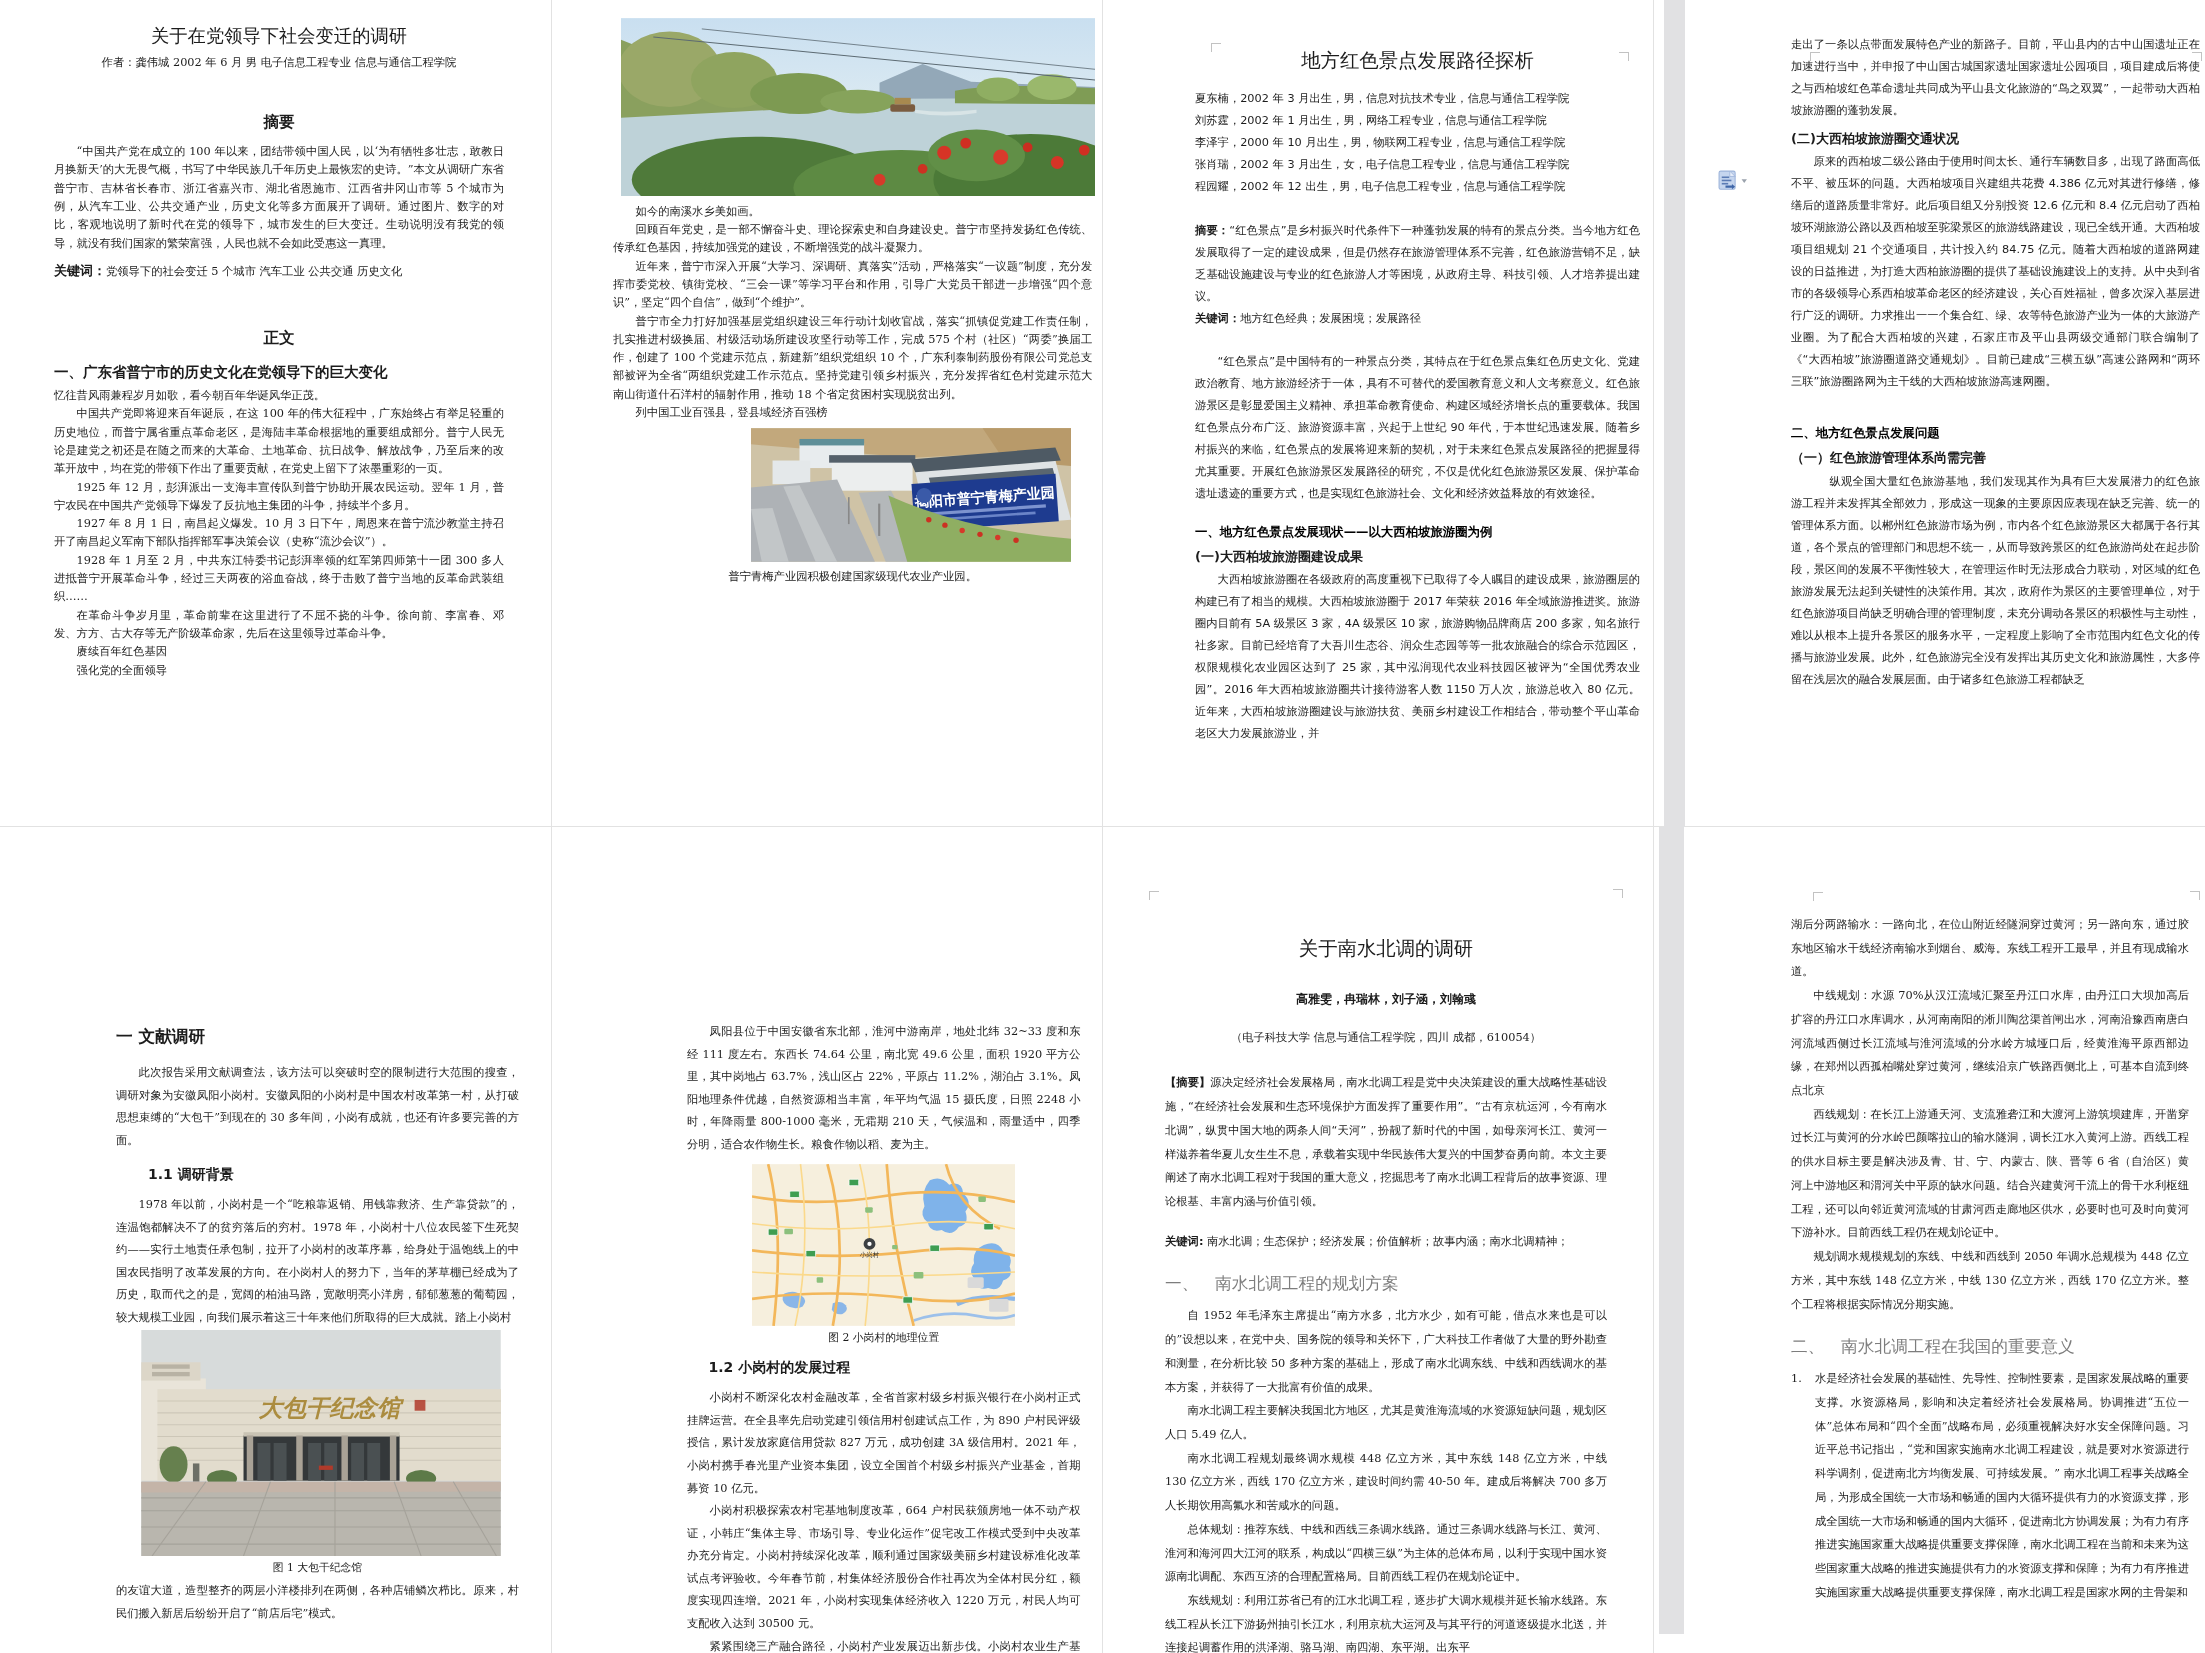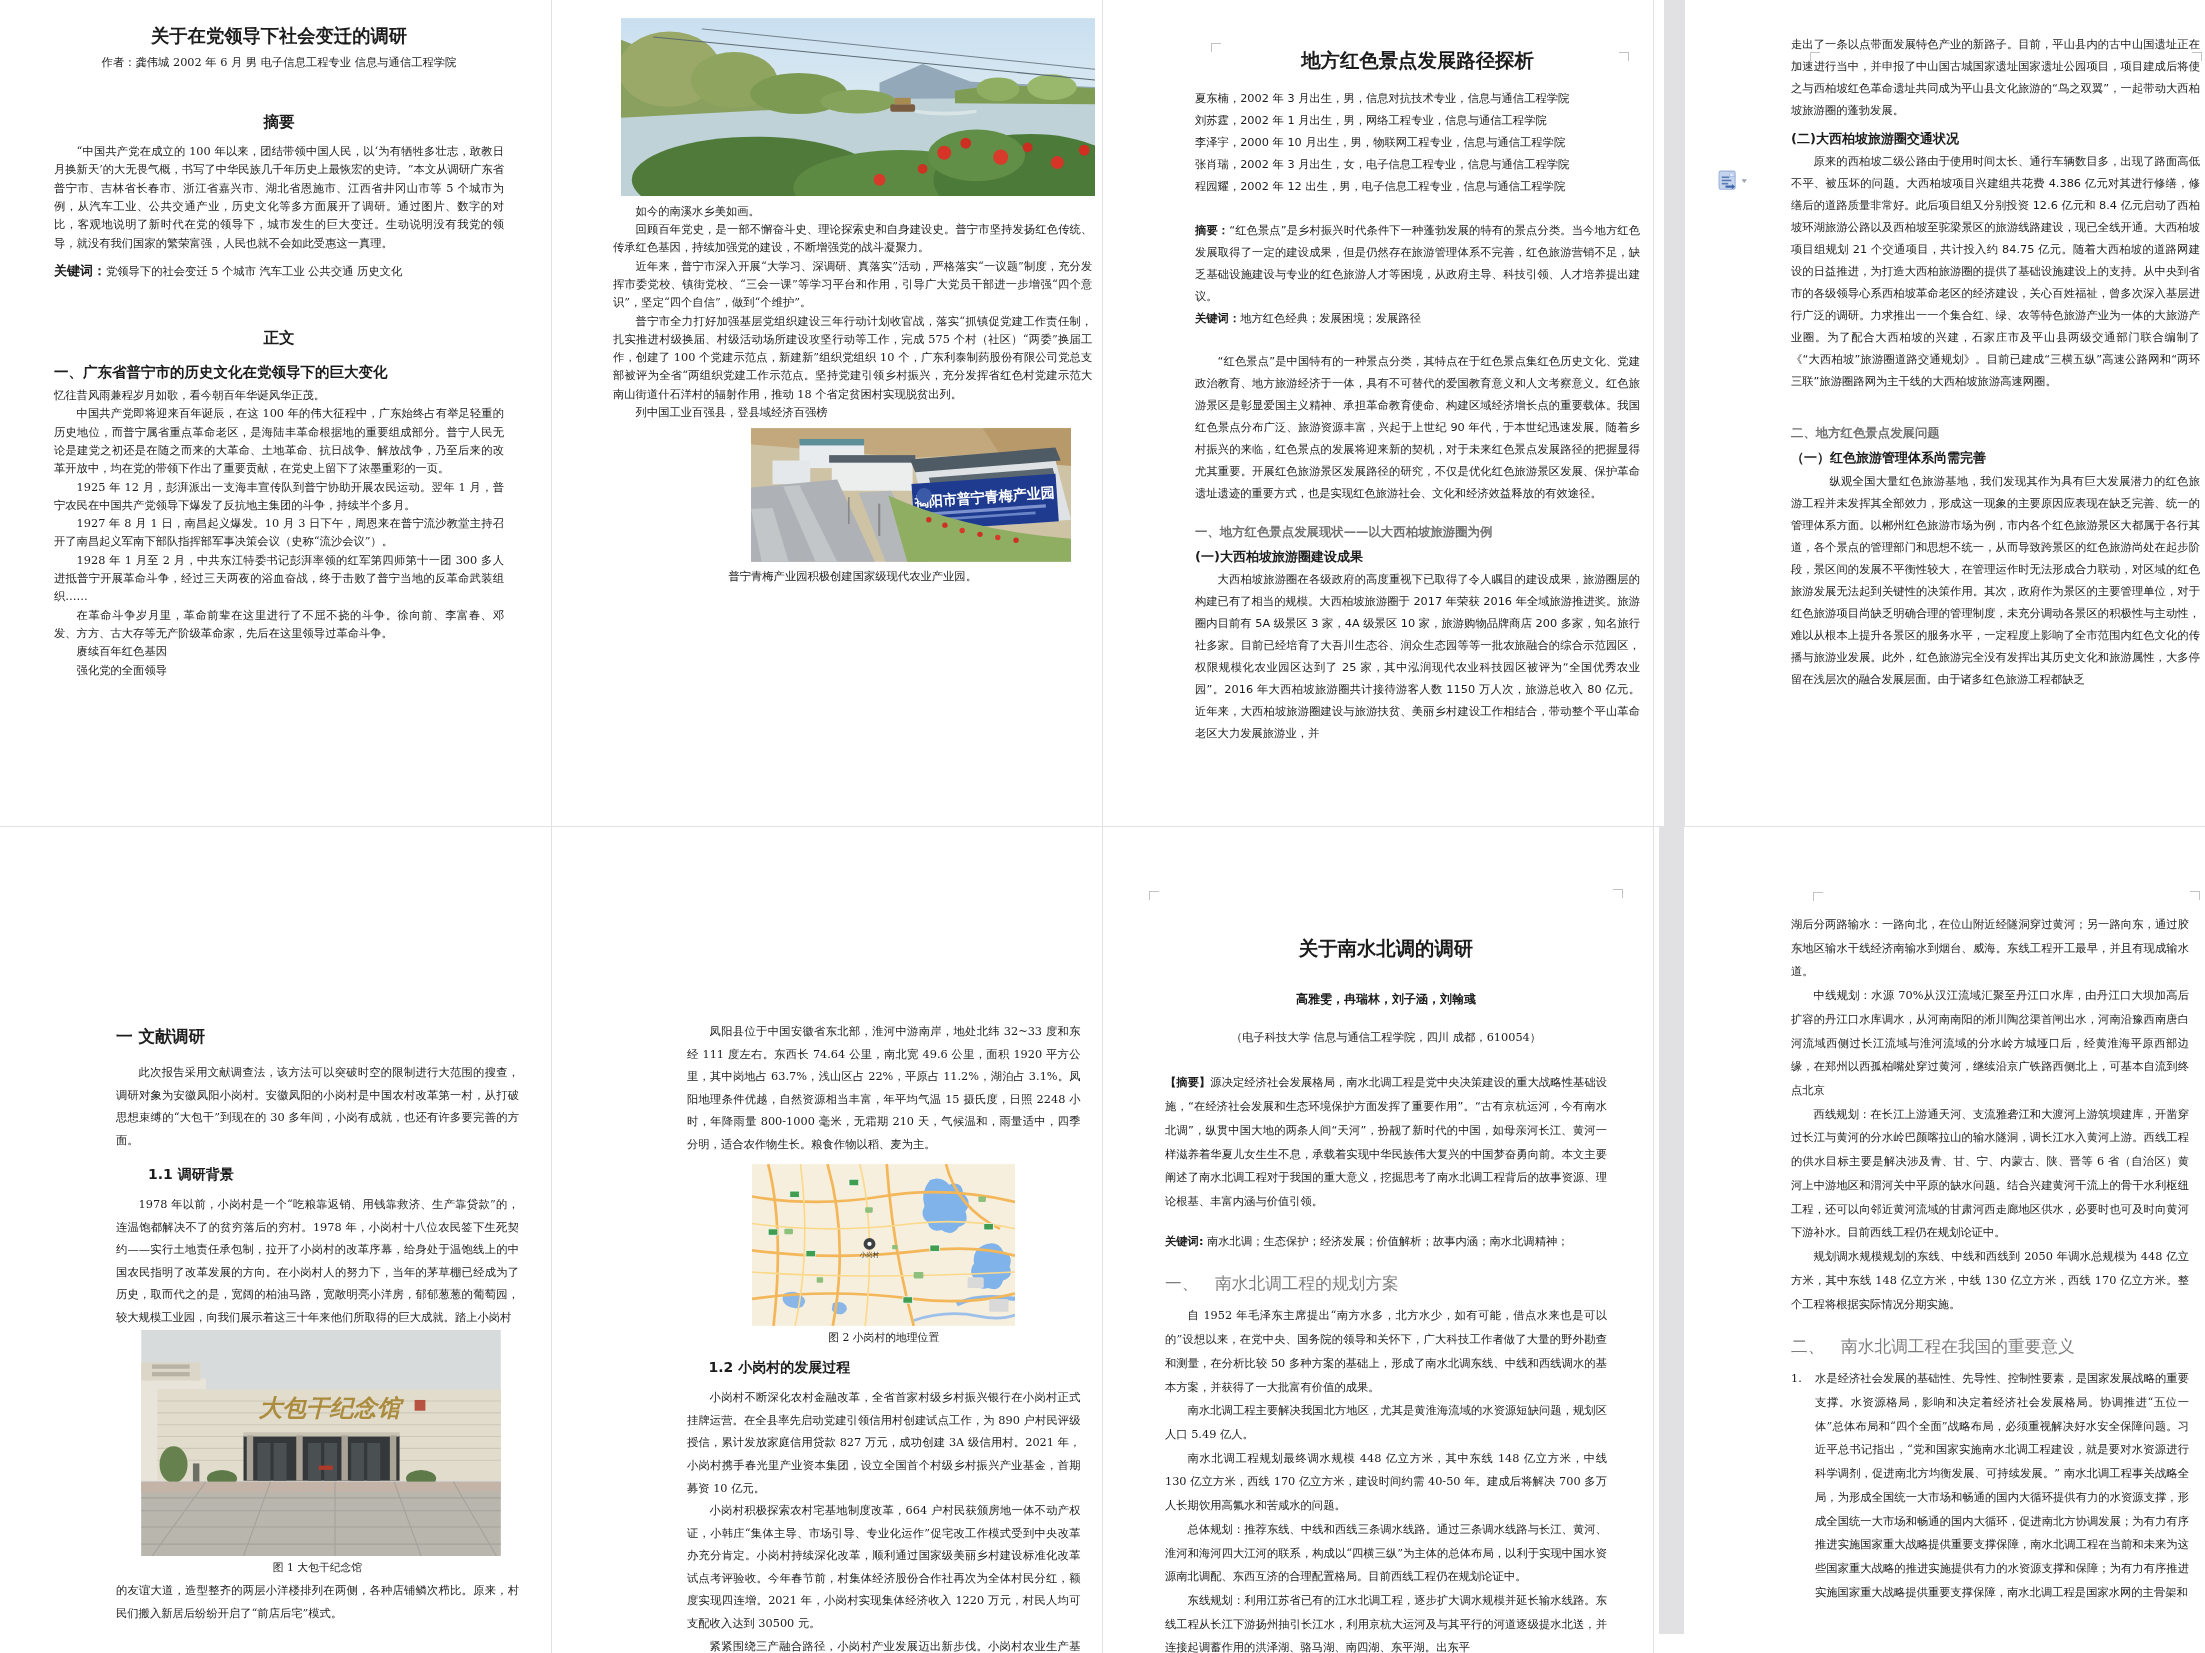--- a/index.html
+++ b/index.html
@@ -6,32 +6,32 @@
   .canvas{position:relative;width:2205px;height:1654px;background:#ffffff;overflow:hidden;
           font-family:"DejaVu Serif","Liberation Serif",serif;color:#1c1c1c;}
   .cell{position:absolute;width:551px;height:827px;background:#fff;overflow:hidden;box-sizing:border-box;}
   .sep-v{position:absolute;top:0;width:1.1px;height:1654px;background:#e2e2e2;}
   .sep-h{position:absolute;left:0;top:826px;width:2205px;height:1.1px;background:#e2e2e2;}
   .gap-shade{position:absolute;background:#e1e1e3;}
   .mark{position:absolute;width:8.6px;height:7.5px;border:0 solid #c2c2c2;}
   .mark.tl{border-top-width:1.1px;border-left-width:1.1px;}
   .mark.tr{border-top-width:1.1px;border-right-width:1.1px;}
   
-  .doc-title{text-align:center;font-weight:bold;font-size:18.3px;margin:0;}
+  .doc-title{text-align:center;font-weight:normal;font-size:18.3px;margin:0;}
   .center{text-align:center;}
   p{margin:0;text-align:justify;}
   .indent{text-indent:2em;}
   
   .d1 p{font-size:11.3px;line-height:1.62;}
   .d1 .sec{font-size:14.5px;font-weight:bold;margin:14px 0 5.4px 0;}
   .d1 .mid{font-size:15.6px;font-weight:bold;text-align:center;margin:9.7px 0;}
   
   .d2{font-family:"DejaVu Sans","Liberation Sans",sans-serif;}
   .d2 p{font-size:11.3px;line-height:1.95;}
-  .d2 .sec{font-size:12.4px;font-weight:bold;color:#737373;margin:18.3px 0 4.3px 0;}
+  .d2 .sec{font-size:12.4px;font-weight:bold;color:#000000;margin:18.3px 0 4.3px 0;}
   .d2 .sub{font-size:13px;font-weight:bold;margin:7.5px 0 3.2px 0;}
   
   .d3 p{font-size:11.3px;line-height:2.1;}
   .d3 .sec{font-size:16.7px;font-weight:normal;color:#7d7d7d;margin:18.3px 0 9.7px 0;}
   
   .d4 p{font-size:11.3px;line-height:2.0;}
   .d4 .h1{font-family:"DejaVu Sans",sans-serif;font-size:16.7px;font-weight:bold;margin:0 0 14px 0;}
   .d4 .h2{font-family:"DejaVu Sans",sans-serif;font-size:14px;font-weight:bold;margin:14px 0 9.7px 0;}
   .caption{text-align:center;font-size:10.8px;font-weight:normal;margin:5.4px 0;}
   .figure{display:block;}

